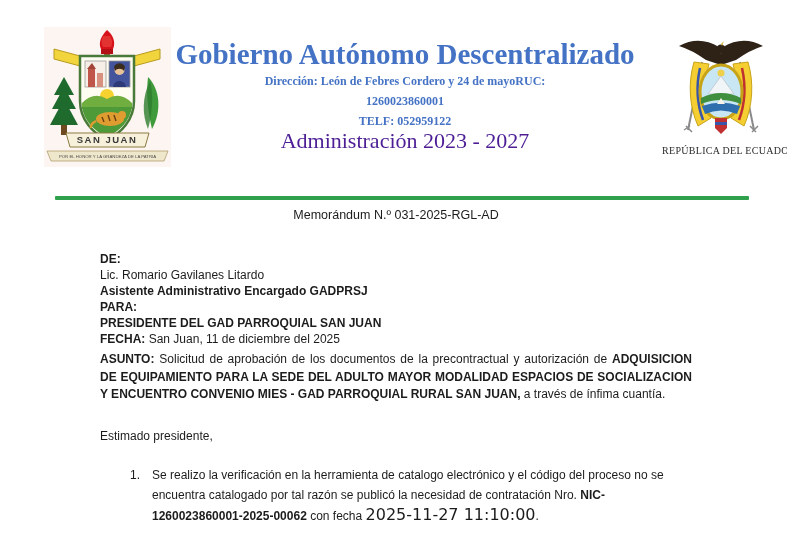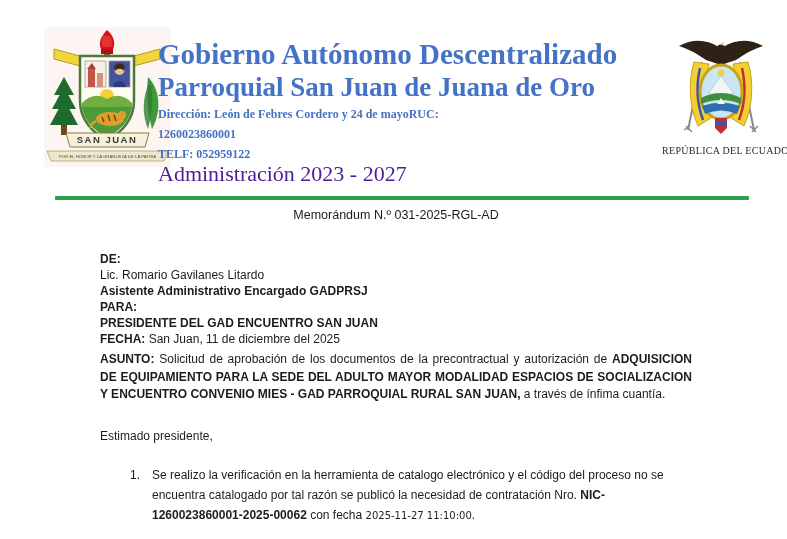--- a/index.html
+++ b/index.html
@@ -15,40 +15,40 @@
   .page{position:absolute;inset:0;background:#fff;}
 
   
   .logo-left{position:absolute;left:44px;top:27px;width:127px;height:114px;border-radius:28px;}
   .logo-right{position:absolute;left:662px;top:34px;width:118px;text-align:center;}
   .logo-right svg{display:block;margin:0 auto;}
   .ec-caption{
     margin-top:3px;font-family:"Liberation Serif",serif;font-size:10px;
     letter-spacing:.3px;color:#2b2b2b;white-space:nowrap;
   }
-  .head-center{position:absolute;left:158px;top:37px;width:494px;text-align:left;
+  .head-center{position:absolute;left:158px;top:37px;width:494px;text-align:center;
     font-family:"Liberation Serif",serif;color:var(--accent-blue);}
   .ht1{font-size:29px;font-weight:700;line-height:34px;white-space:nowrap;}
   .ht2{font-size:27px;font-weight:700;line-height:33px;white-space:nowrap;}
   .ht3{font-size:12px;font-weight:700;line-height:20px;}
   .ht4{font-size:22px;font-weight:400;line-height:20px;color:#4c1d95;}
   .divider{position:absolute;left:55px;top:196px;width:694px;height:4px;
     background:var(--divider-green);border-radius:1px;}
 
   
   .memo{position:absolute;left:100px;top:207px;width:592px;font-size:12px;line-height:16px;}
   .memo-title{text-align:center;font-size:12.5px;margin-bottom:28px;}
   .b{font-weight:700;}
   .info-line{line-height:16px;}
   .subject{margin-top:4px;text-align:justify;line-height:17.5px;}
   .salutation{margin-top:24px;}
   .list{margin-top:21px;margin-left:30px;display:flex;line-height:20px;}
   .list-num{width:22px;flex:0 0 22px;}
   .list-text{flex:1;text-align:left;}
-  .ts{font-family:"DejaVu Sans",sans-serif;font-size:10px;}
+  .ts{font-family:"DejaVu Sans",sans-serif;font-size:16px;}
 </style>
 </head>
 <body>
 
 <div class="page">
 
   <div class="logo-left">
     <svg viewBox="0 0 127 140" width="127" height="140" aria-hidden="true">
       <rect x="0" y="0" width="127" height="140" fill="#fdf5f1"></rect>
 
@@ -92,21 +92,20 @@
       <path d="M22 106 L105 106 L101 120 L26 120 Z" fill="#f7f1dc" stroke="#8a7a40" stroke-width="1"></path>
       <text x="63" y="116" text-anchor="middle" font-family="Liberation Sans, sans-serif" font-size="9.5" font-weight="bold" fill="#3a3a3a" letter-spacing="1.5">SAN JUAN</text>
 
       <path d="M3 124 L124 124 L120 134 L7 134 Z" fill="#efe7cb" stroke="#b0a070" stroke-width="0.8"></path>
       <text x="63.5" y="131" text-anchor="middle" font-family="Liberation Sans, sans-serif" font-size="4.3" fill="#4a4a4a">POR EL HONOR Y LA GRANDEZA DE LA PATRIA</text>
     </svg>
   </div>
 
   <div class="head-center">
     <div class="ht1">Gobierno Autónomo Descentralizado</div>
-    <div class="ht2">Parroquial San Juan de Juana de Oro</div>
     <div class="ht3">Dirección: León de Febres Cordero y 24 de mayoRUC:</div>
     <div class="ht3">1260023860001</div>
     <div class="ht3">TELF: 052959122</div>
     <div class="ht4">Administración 2023 - 2027</div>
   </div>
 
   <div class="logo-right">
     <svg viewBox="0 0 94 108" width="94" height="108" aria-hidden="true">
 
       <path d="M5 12 Q25 1 45 13 L47 20 L49 13 Q69 1 89 12 Q76 16 62 26 L47 31 L32 26 Q18 16 5 12 Z" fill="#2e2115"></path>
@@ -139,21 +138,21 @@
 
   <div class="divider"></div>
 
   <div class="memo">
     <div class="memo-title">Memorándum N.º 031-2025-RGL-AD</div>
 
     <div class="info-line b">DE:</div>
     <div class="info-line">Lic. Romario Gavilanes Litardo</div>
     <div class="info-line b">Asistente Administrativo Encargado GADPRSJ</div>
     <div class="info-line b">PARA:</div>
-    <div class="info-line b">PRESIDENTE DEL GAD ENCUENTRO SAN JUAN</div>
+    <div class="info-line b">PRESIDENTE DEL GAD PARROQUIAL SAN JUAN</div>
     <div class="info-line">
       <span class="b">FECHA:</span>
       <span>San Juan, 11 de diciembre del 2025</span>
     </div>
 
     <div class="subject">
       <span class="b">ASUNTO:</span>
       <span>Solicitud de aprobación de los documentos de la precontractual y autorización de</span>
       <span class="b">ADQUISICION DE EQUIPAMIENTO PARA LA SEDE DEL ADULTO MAYOR MODALIDAD ESPACIOS DE SOCIALIZACION Y ENCUENTRO CONVENIO MIES - GAD PARROQUIAL RURAL SAN JUAN,</span>
       <span>a través de ínfima cuantía.</span>

